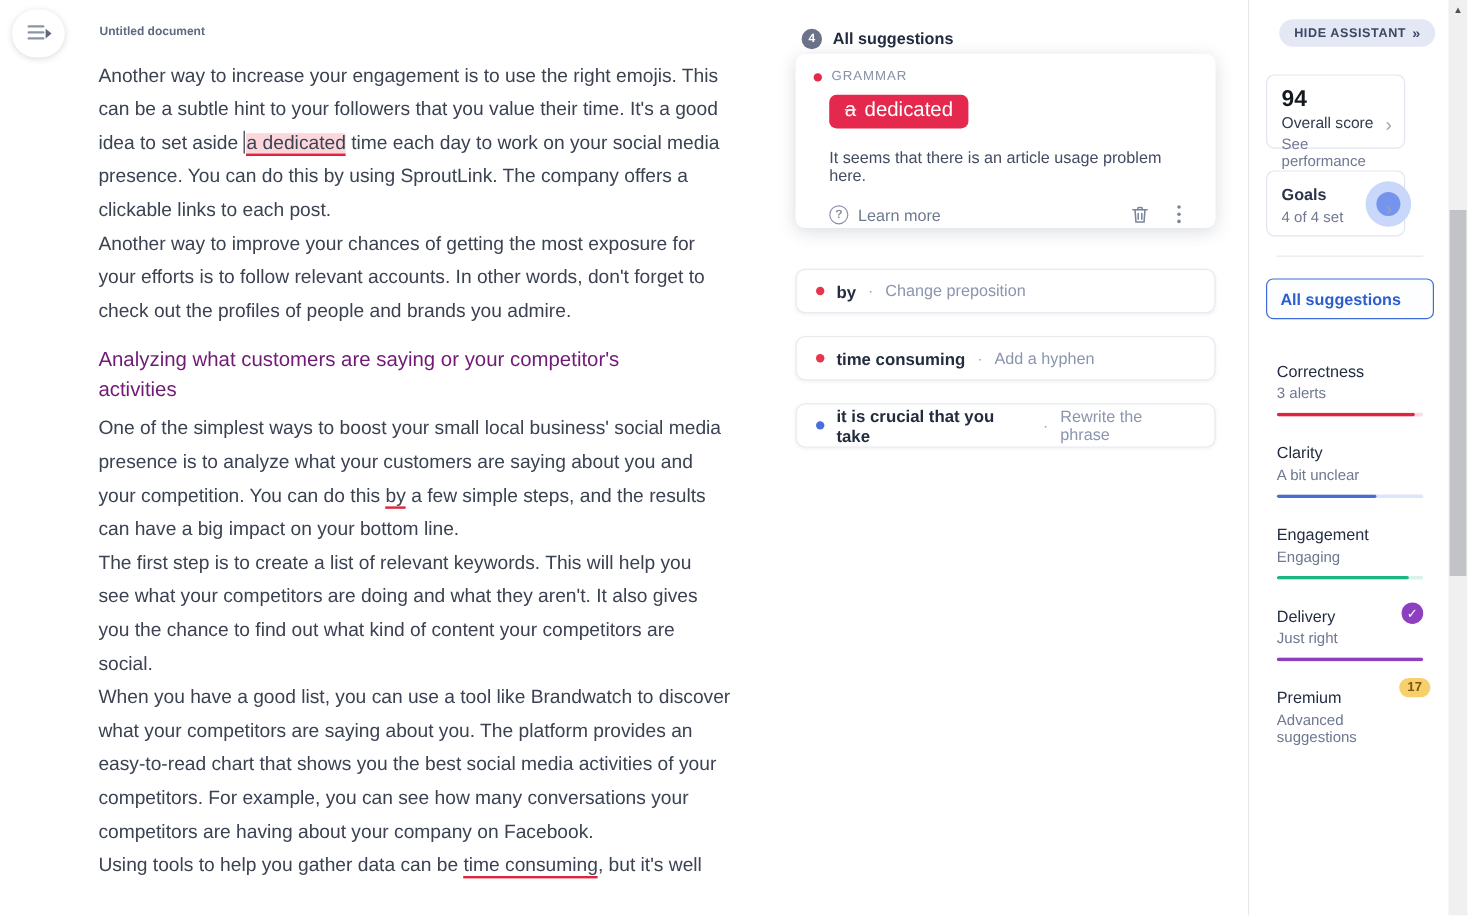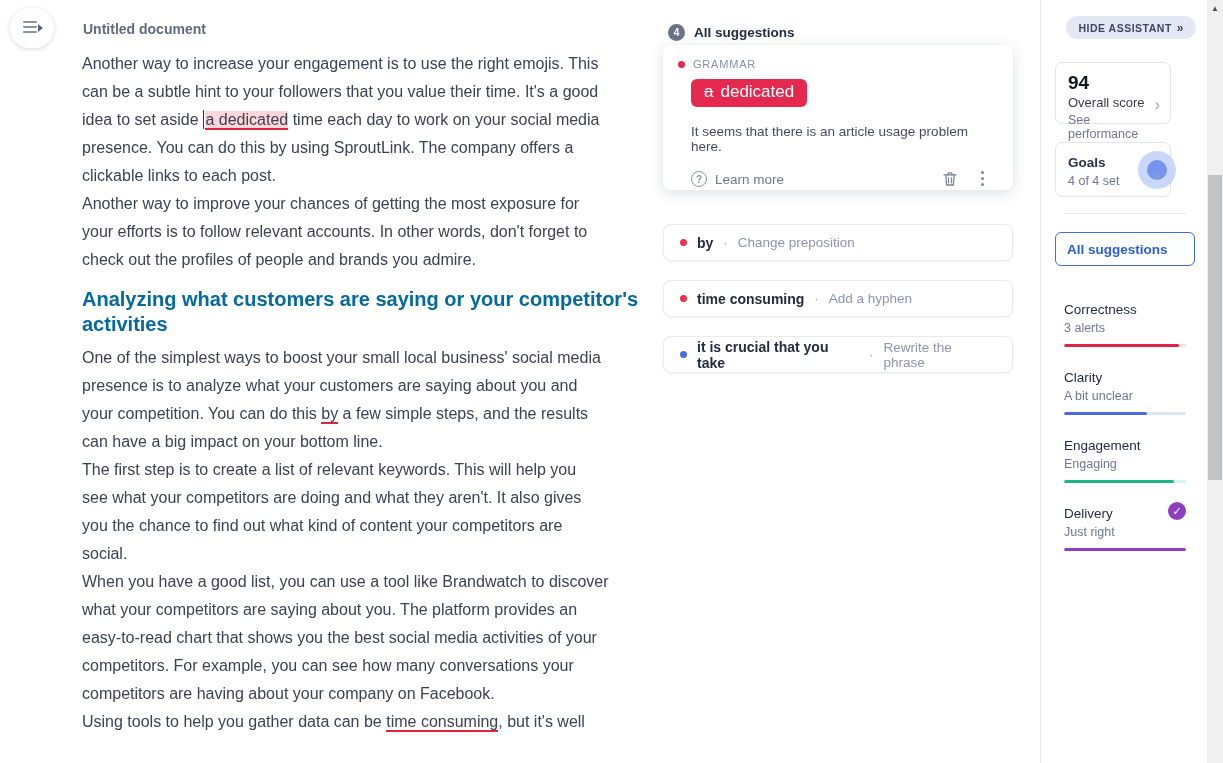--- a/index.html
+++ b/index.html
@@ -11,24 +11,24 @@
   .menu-btn { position:absolute; left:10px; top:8px; width:44px; height:40px;
     background:#fff; border:none; border-radius:20px;
     box-shadow:0 1px 5px rgba(40,50,80,.18); cursor:pointer; }
   .menu-icon { position:absolute; left:13px; top:13px; width:18px; height:14px; }
   .menu-icon i { position:absolute; left:0; height:2px; width:14px; background:#8b93a7; border-radius:1px; }
   .menu-icon i:nth-child(1){ top:0; } .menu-icon i:nth-child(2){ top:5px; } .menu-icon i:nth-child(3){ top:10px; }
   .menu-icon .tri { position:absolute; right:-2px; top:3px; width:0; height:0;
     border-left:5px solid #5d677e; border-top:4px solid transparent; border-bottom:4px solid transparent; }
 
   
-  .doc-title { position:absolute; left:83px; top:21px; font-size:14px; font-weight:bold; color:#5f6a80; }
+  .doc-title { position:absolute; left:83px; top:21px; font-size:10px; font-weight:bold; color:#5f6a80; }
   .doc { position:absolute; left:82px; top:50px; width:540px; color:#3b4252; }
   .p-line { font-size:16px; line-height:28px; white-space:nowrap; }
-  .h-line { font-size:20px; line-height:25px; font-weight:bold; color:#0369a1; white-space:nowrap; }
+  .h-line { font-size:17px; line-height:25px; font-weight:normal; color:#701a75; white-space:nowrap; }
   .h-first { margin-top:13px; }
   .h-last { margin-bottom:7px; }
   .tok-hl { background:#fbd7dc; border-bottom:2px solid #e0233f; cursor:pointer; }
   .tok-ul { border-bottom:2px solid #e0233f; cursor:pointer; }
   .caret { display:inline-block; width:1.5px; height:19px; background:#2b3445; vertical-align:-4px; margin-right:1px; }
 
   
   .sugg-panel { position:absolute; left:663px; top:0; width:350px; }
   .sugg-header { position:absolute; left:5px; top:24px; display:flex; align-items:center; gap:9px; }
   .count-badge { width:17px; height:17px; border-radius:50%; background:#6b7389; color:#fff;
@@ -260,20 +260,25 @@
           </div>
         </div>
         <div class="cat-block">
           <div class="cat-name">Delivery</div>
           <div class="cat-status">Just right</div>
           <div class="cat-bar" style="background: rgb(236, 220, 248);">
             <div class="fill" style="width: 100%; background: rgb(141, 63, 192);"></div>
           </div>
           <span class="check-badge">✓</span>
         </div>
+        <div class="cat-block">
+          <div class="cat-name">Premium</div>
+          <div class="cat-status">Advanced suggestions</div>
+          <span class="num-badge">17</span>
+        </div>
       </div>
   </div>
 
   <div class="scrollbar">
     <div class="sb-up">▲</div>
     <div class="sb-thumb"></div>
   </div>
 </div>
 
 </body></html>

